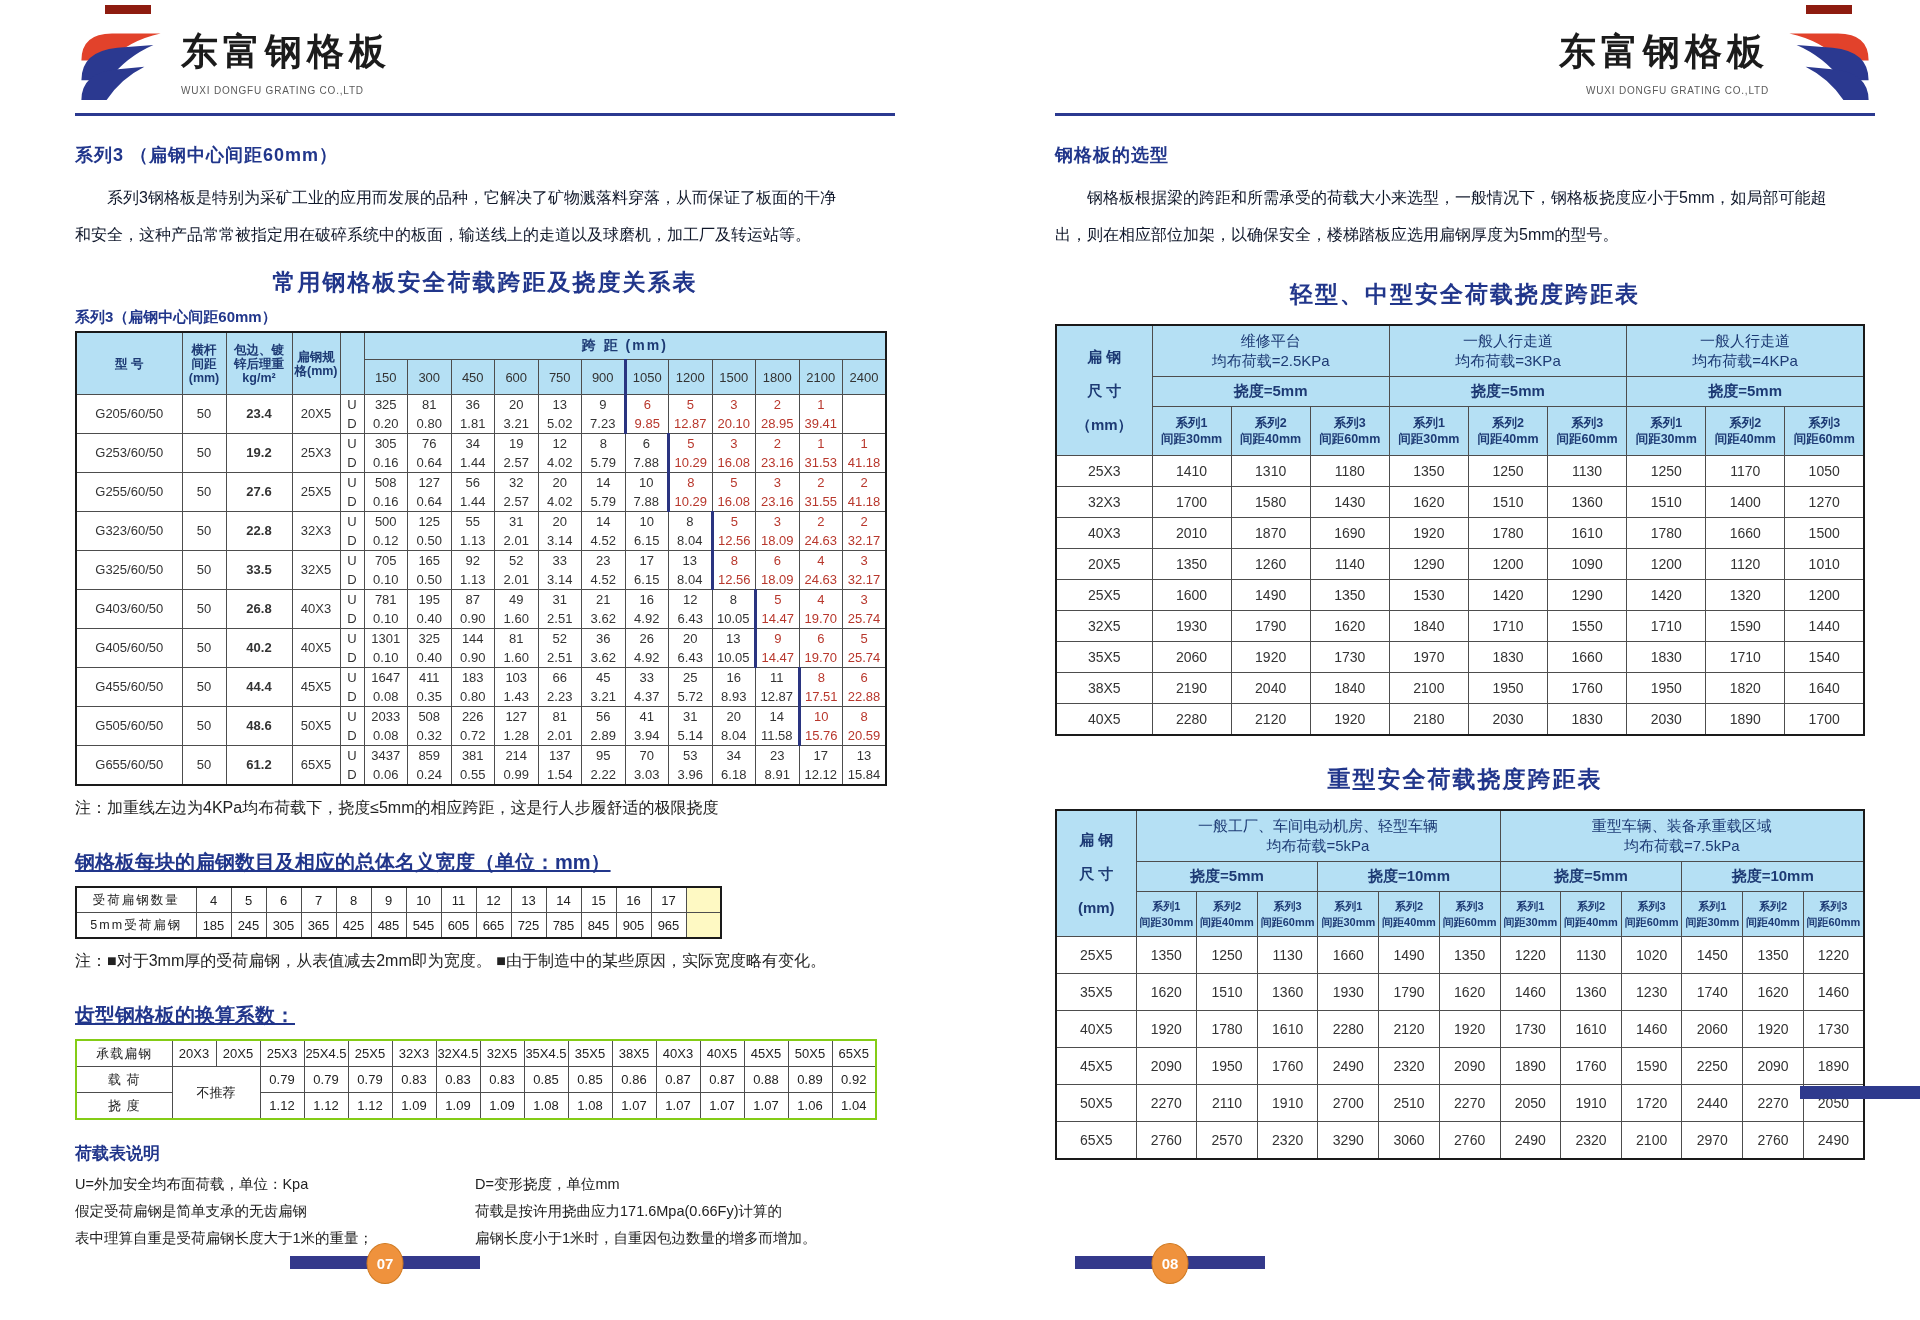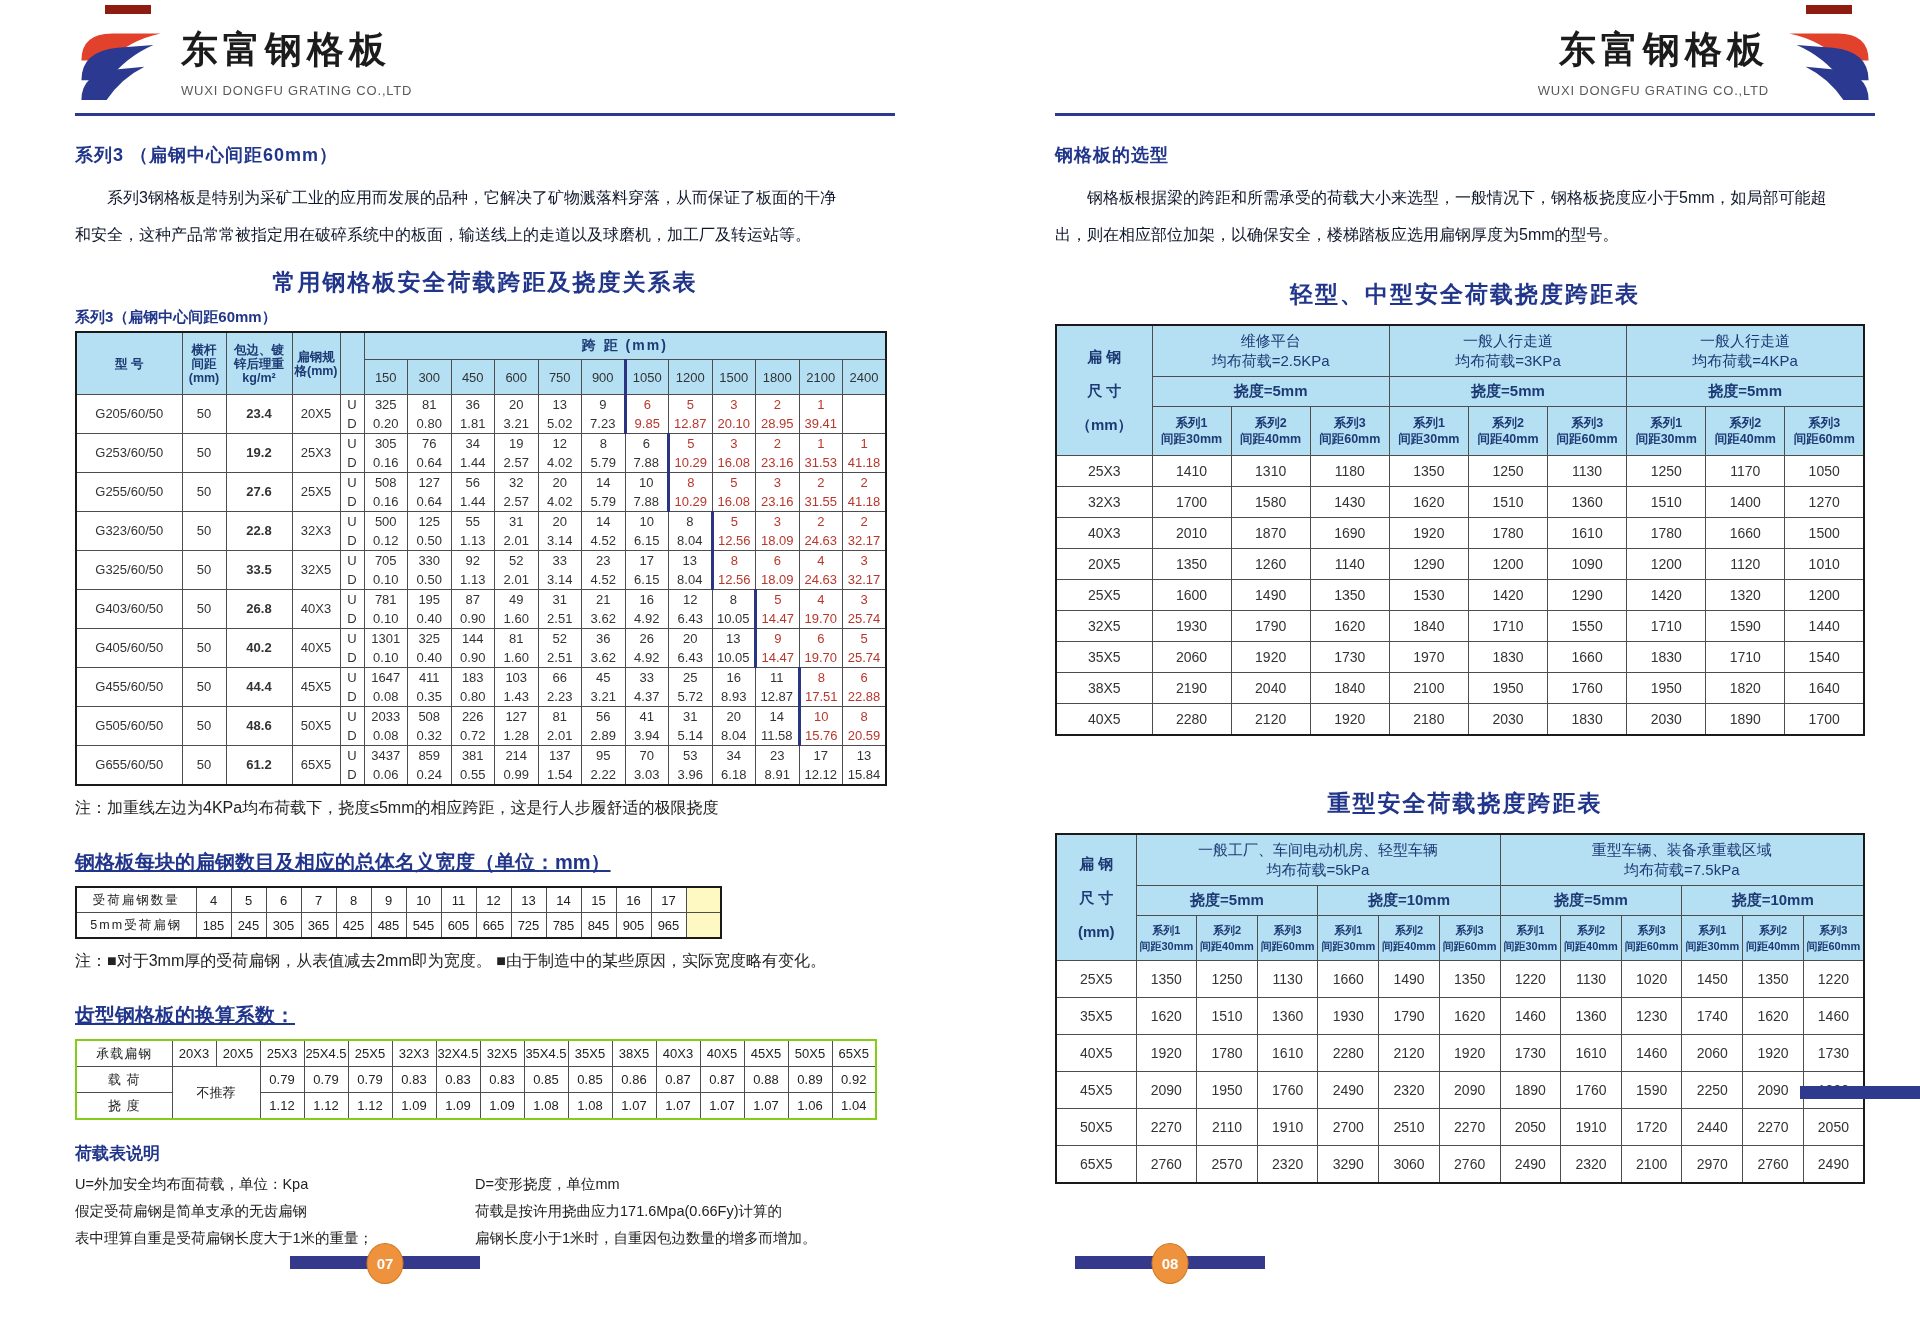--- a/index.html
+++ b/index.html
@@ -13,21 +13,21 @@
   #markL{left:105px;} #markR{left:1806px;}
   #brbar{position:absolute;left:1800px;top:1086px;width:120px;height:13px;background:#2e3a8d;}
 
   
   .hdr{position:relative;height:113px;border-bottom:3px solid #2b3990;}
   .logo{position:absolute;top:28px;display:flex;align-items:center;gap:14px;}
   .logo-left{left:0;} .logo-right{right:0;flex-direction:row-reverse;}
   .logo svg{width:92px;height:72px;display:block;}
   .logo-right svg{transform:scaleX(-1);}
   .brand-cn{font-size:37px;font-weight:bold;color:#1b1b1b;letter-spacing:5px;line-height:40px;}
-  .brand-en{font-size:13px;color:#5a5a5a;letter-spacing:.8px;margin-top:13px;}
+  .brand-en{font-size:10px;color:#5a5a5a;letter-spacing:.8px;margin-top:13px;}
   .logo-right .brand{text-align:right;}
 
   .section-title{color:#21368b;font-size:18px;font-weight:bold;margin:27px 0 12px 0;letter-spacing:1px;}
   .intro{font-size:16px;color:#0f172a;line-height:37px;}
   .intro .l1{text-indent:2em;}
 
   .tbl-title{text-align:center;color:#21368b;font-size:23px;font-weight:bold;letter-spacing:2px;margin-top:14px;}
   .tbl-subtitle{color:#21368b;font-size:15px;font-weight:bold;margin:10px 0 4px 0;}
 
   table{border-collapse:collapse;table-layout:fixed;}
@@ -401,21 +401,21 @@
           <td class="dat">32X5</td>
           <td class="dat">
             <div class="u-line">U</div>
             <div class="d-line">D</div>
           </td>
           <td class="dat">
             <div class="u-line">705</div>
             <div class="d-line">0.10</div>
           </td>
           <td class="dat">
-            <div class="u-line">330</div>
+            <div class="u-line">165</div>
             <div class="d-line">0.50</div>
           </td>
           <td class="dat">
             <div class="u-line">92</div>
             <div class="d-line">1.13</div>
           </td>
           <td class="dat">
             <div class="u-line">52</div>
             <div class="d-line">2.01</div>
           </td>
@@ -1081,21 +1081,21 @@
           <td class="dat">2180</td>
           <td class="dat">2030</td>
           <td class="dat">1830</td>
           <td class="dat">2030</td>
           <td class="dat">1890</td>
           <td class="dat">1700</td>
         </tr>
       </tbody>
   </table>
 
-  <div class="tbl-title" style="margin-top:52px;">重型安全荷载挠度跨距表</div>
+  <div class="tbl-title" style="margin-top:28px;">重型安全荷载挠度跨距表</div>
   <table class="rt" id="heavyTable" style="margin-top:14px;">
     <colgroup id="heavyCols">
         <col style="width: 80px;">
         <col style="width: 60.6667px;">
         <col style="width: 60.6667px;">
         <col style="width: 60.6667px;">
         <col style="width: 60.6667px;">
         <col style="width: 60.6667px;">
         <col style="width: 60.6667px;">
         <col style="width: 60.6667px;">

